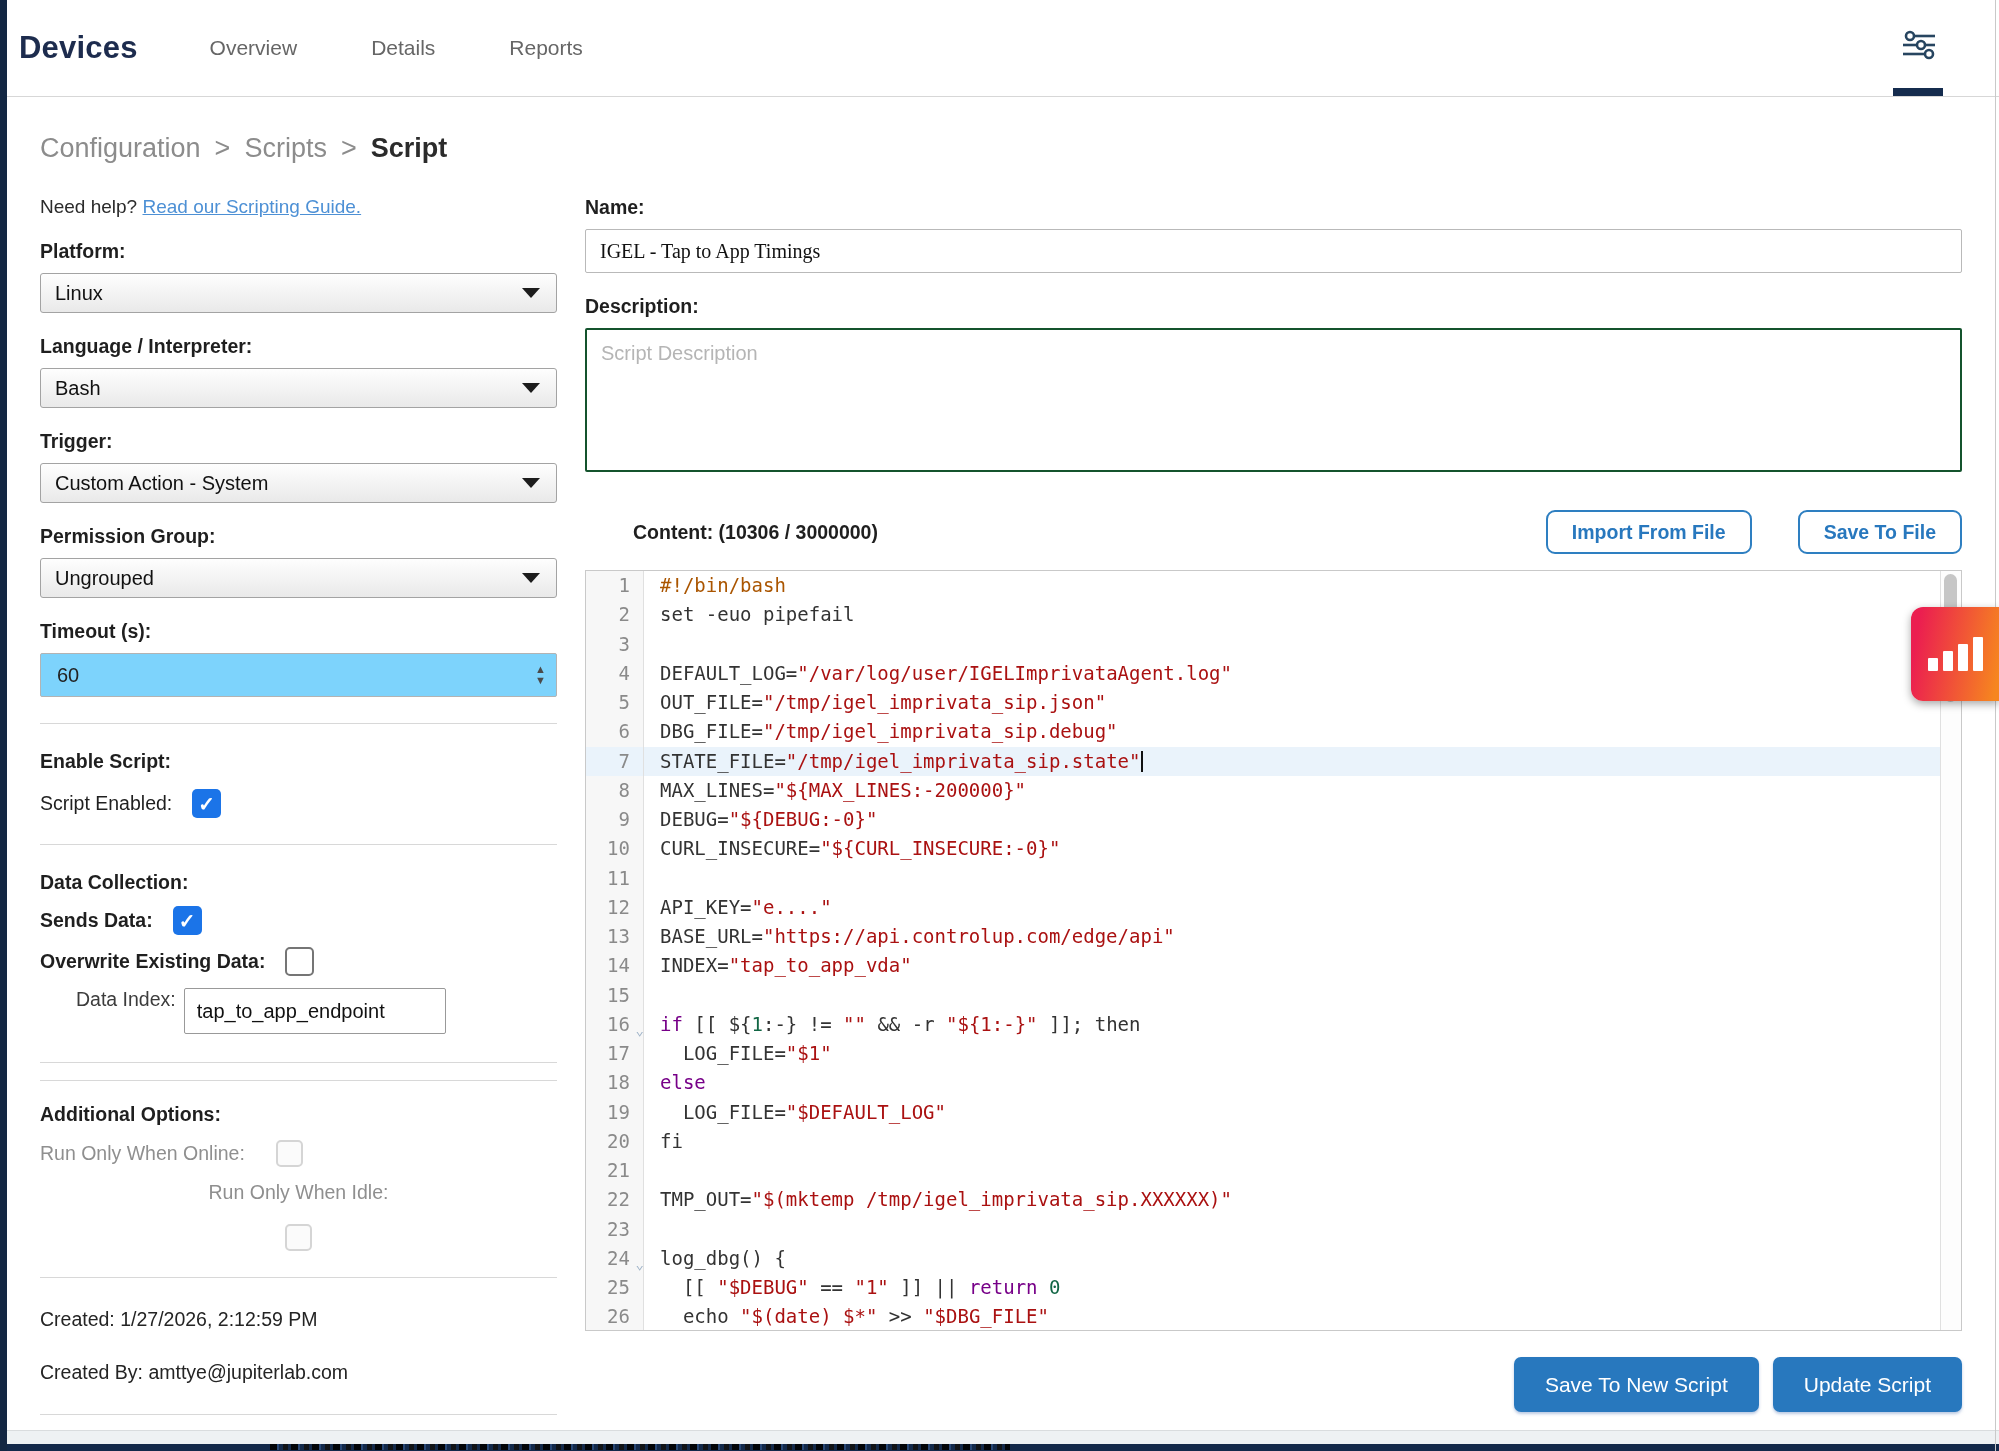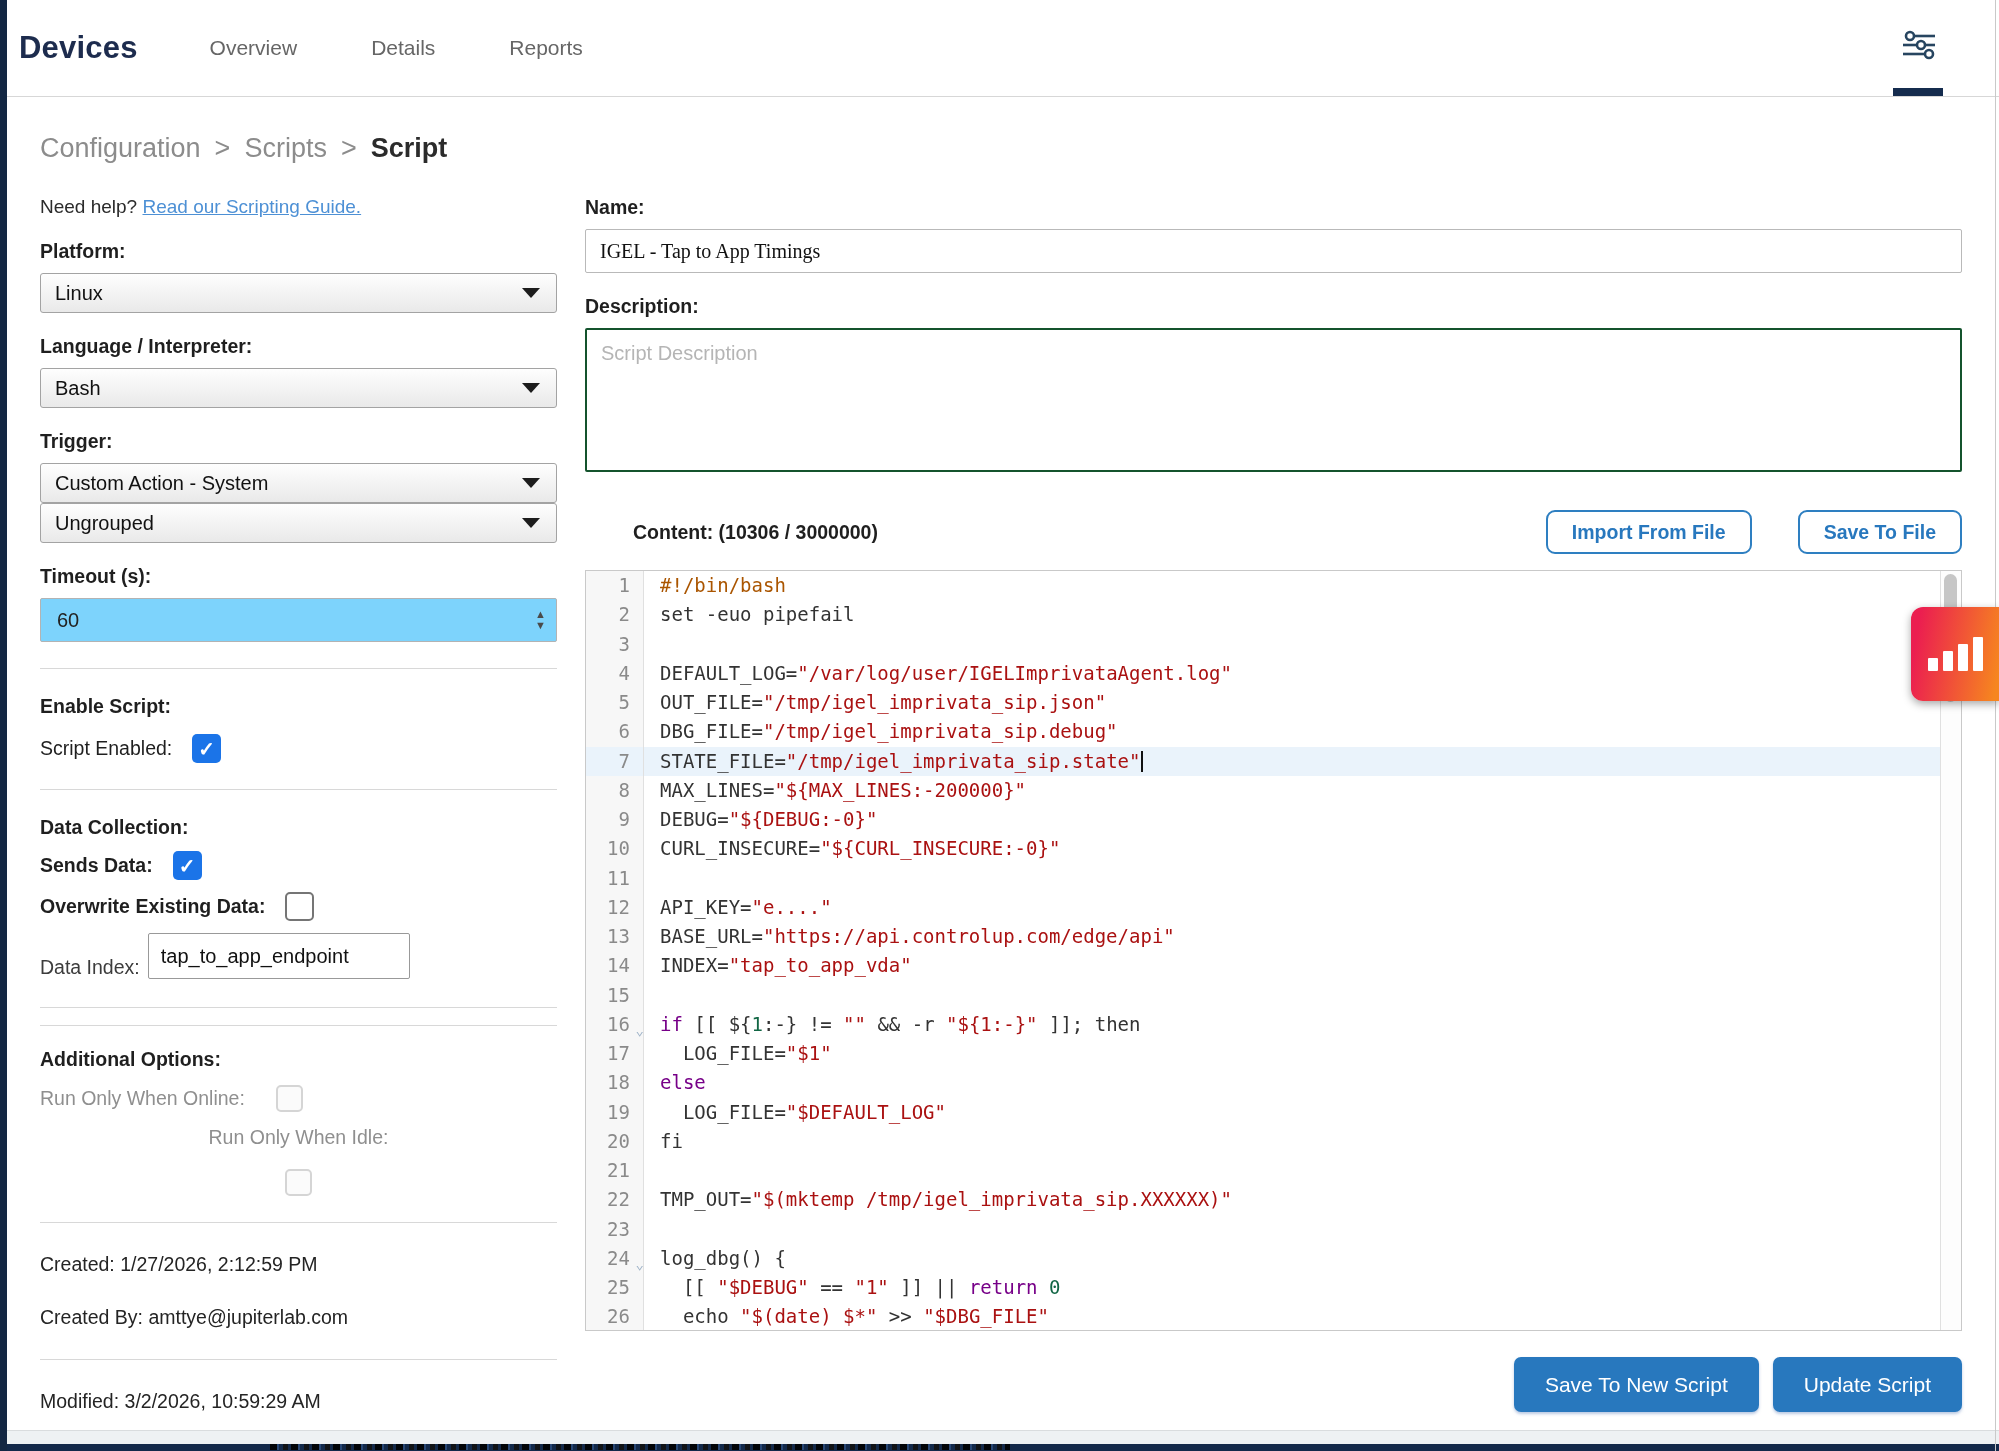--- a/index.html
+++ b/index.html
@@ -43,21 +43,21 @@
   .divider { border-top:1px solid #d8d8d8; margin:26px 0; }
   .divider.thin { margin:9px 0; }
 
   .check-row { display:flex; align-items:center; gap:20px; margin:16px 0; font-size:19.5px; }
   .check-row .rlabel { font-weight:bold; color:#1f1f1f; }
   .check-row.dim .rlabel { font-weight:normal; color:#8f8f8f; }
   .cb { width:29px; height:29px; border-radius:5px; flex:none; display:flex; align-items:center; justify-content:center; cursor:pointer; }
   .cb.checked { background:#1b74e8; color:#fff; font-size:20px; font-weight:bold; }
   .cb.unchecked { background:#fff; border:2px solid #757575; }
   .cb.disabled { width:27px; height:27px; border:2px solid #d5d5d5; background:#fbfbfb; cursor:default; }
-  .data-index-row { display:flex; align-items:flex-end; margin-top:6px; font-size:19.5px; color:#3c3c3c; }
+  .data-index-row { display:flex; align-items:flex-start; margin-top:6px; font-size:19.5px; color:#3c3c3c;margin-left:36px; }
   .data-index-row input { width:262px; height:46px; border:1px solid #999; border-radius:2px; font-size:20px; font-family:"Liberation Sans",sans-serif; padding:0 12px; color:#111; margin-left:8px; }
   .meta-line { font-size:19.5px; color:#242424; margin:30px 0; }
 
   
   .field-label { font-size:19.5px; font-weight:bold; color:#1f1f1f; margin-bottom:10px; }
   .text-input { width:100%; height:44px; border:1px solid #b9b9b9; border-radius:2px; padding:10px 14px; font-size:20px; font-family:Liberation Serif, serif; color:#111; }
   .desc-area { width:100%; height:144px; border:2px solid #14532d; border-radius:2px; padding:12px 14px; font-size:20px; font-family:"Liberation Sans",sans-serif; resize:none; color:#111; }
   .desc-area::placeholder { color:#b5b5b5; }
   .desc-block { margin-top:22px; }
   .content-row { display:flex; justify-content:space-between; align-items:center; margin-top:34px; margin-bottom:16px;margin-left:48px; }
@@ -159,20 +159,21 @@
           <span>Bash</span>
           <span class="caret"></span>
         </div>
 
         <div class="flabel">Trigger:</div>
         <div class="dropdown">
           <span>Custom Action - System</span>
           <span class="caret"></span>
         </div>
 
+        <div class="flabel">Permission Group:</div>
         <div class="dropdown">
           <span>Ungrouped</span>
           <span class="caret"></span>
         </div>
 
         <div class="flabel">Timeout (s):</div>
         <div class="number-input">
           <span>60</span>
           <span class="spinner">
               <span>▲</span>

